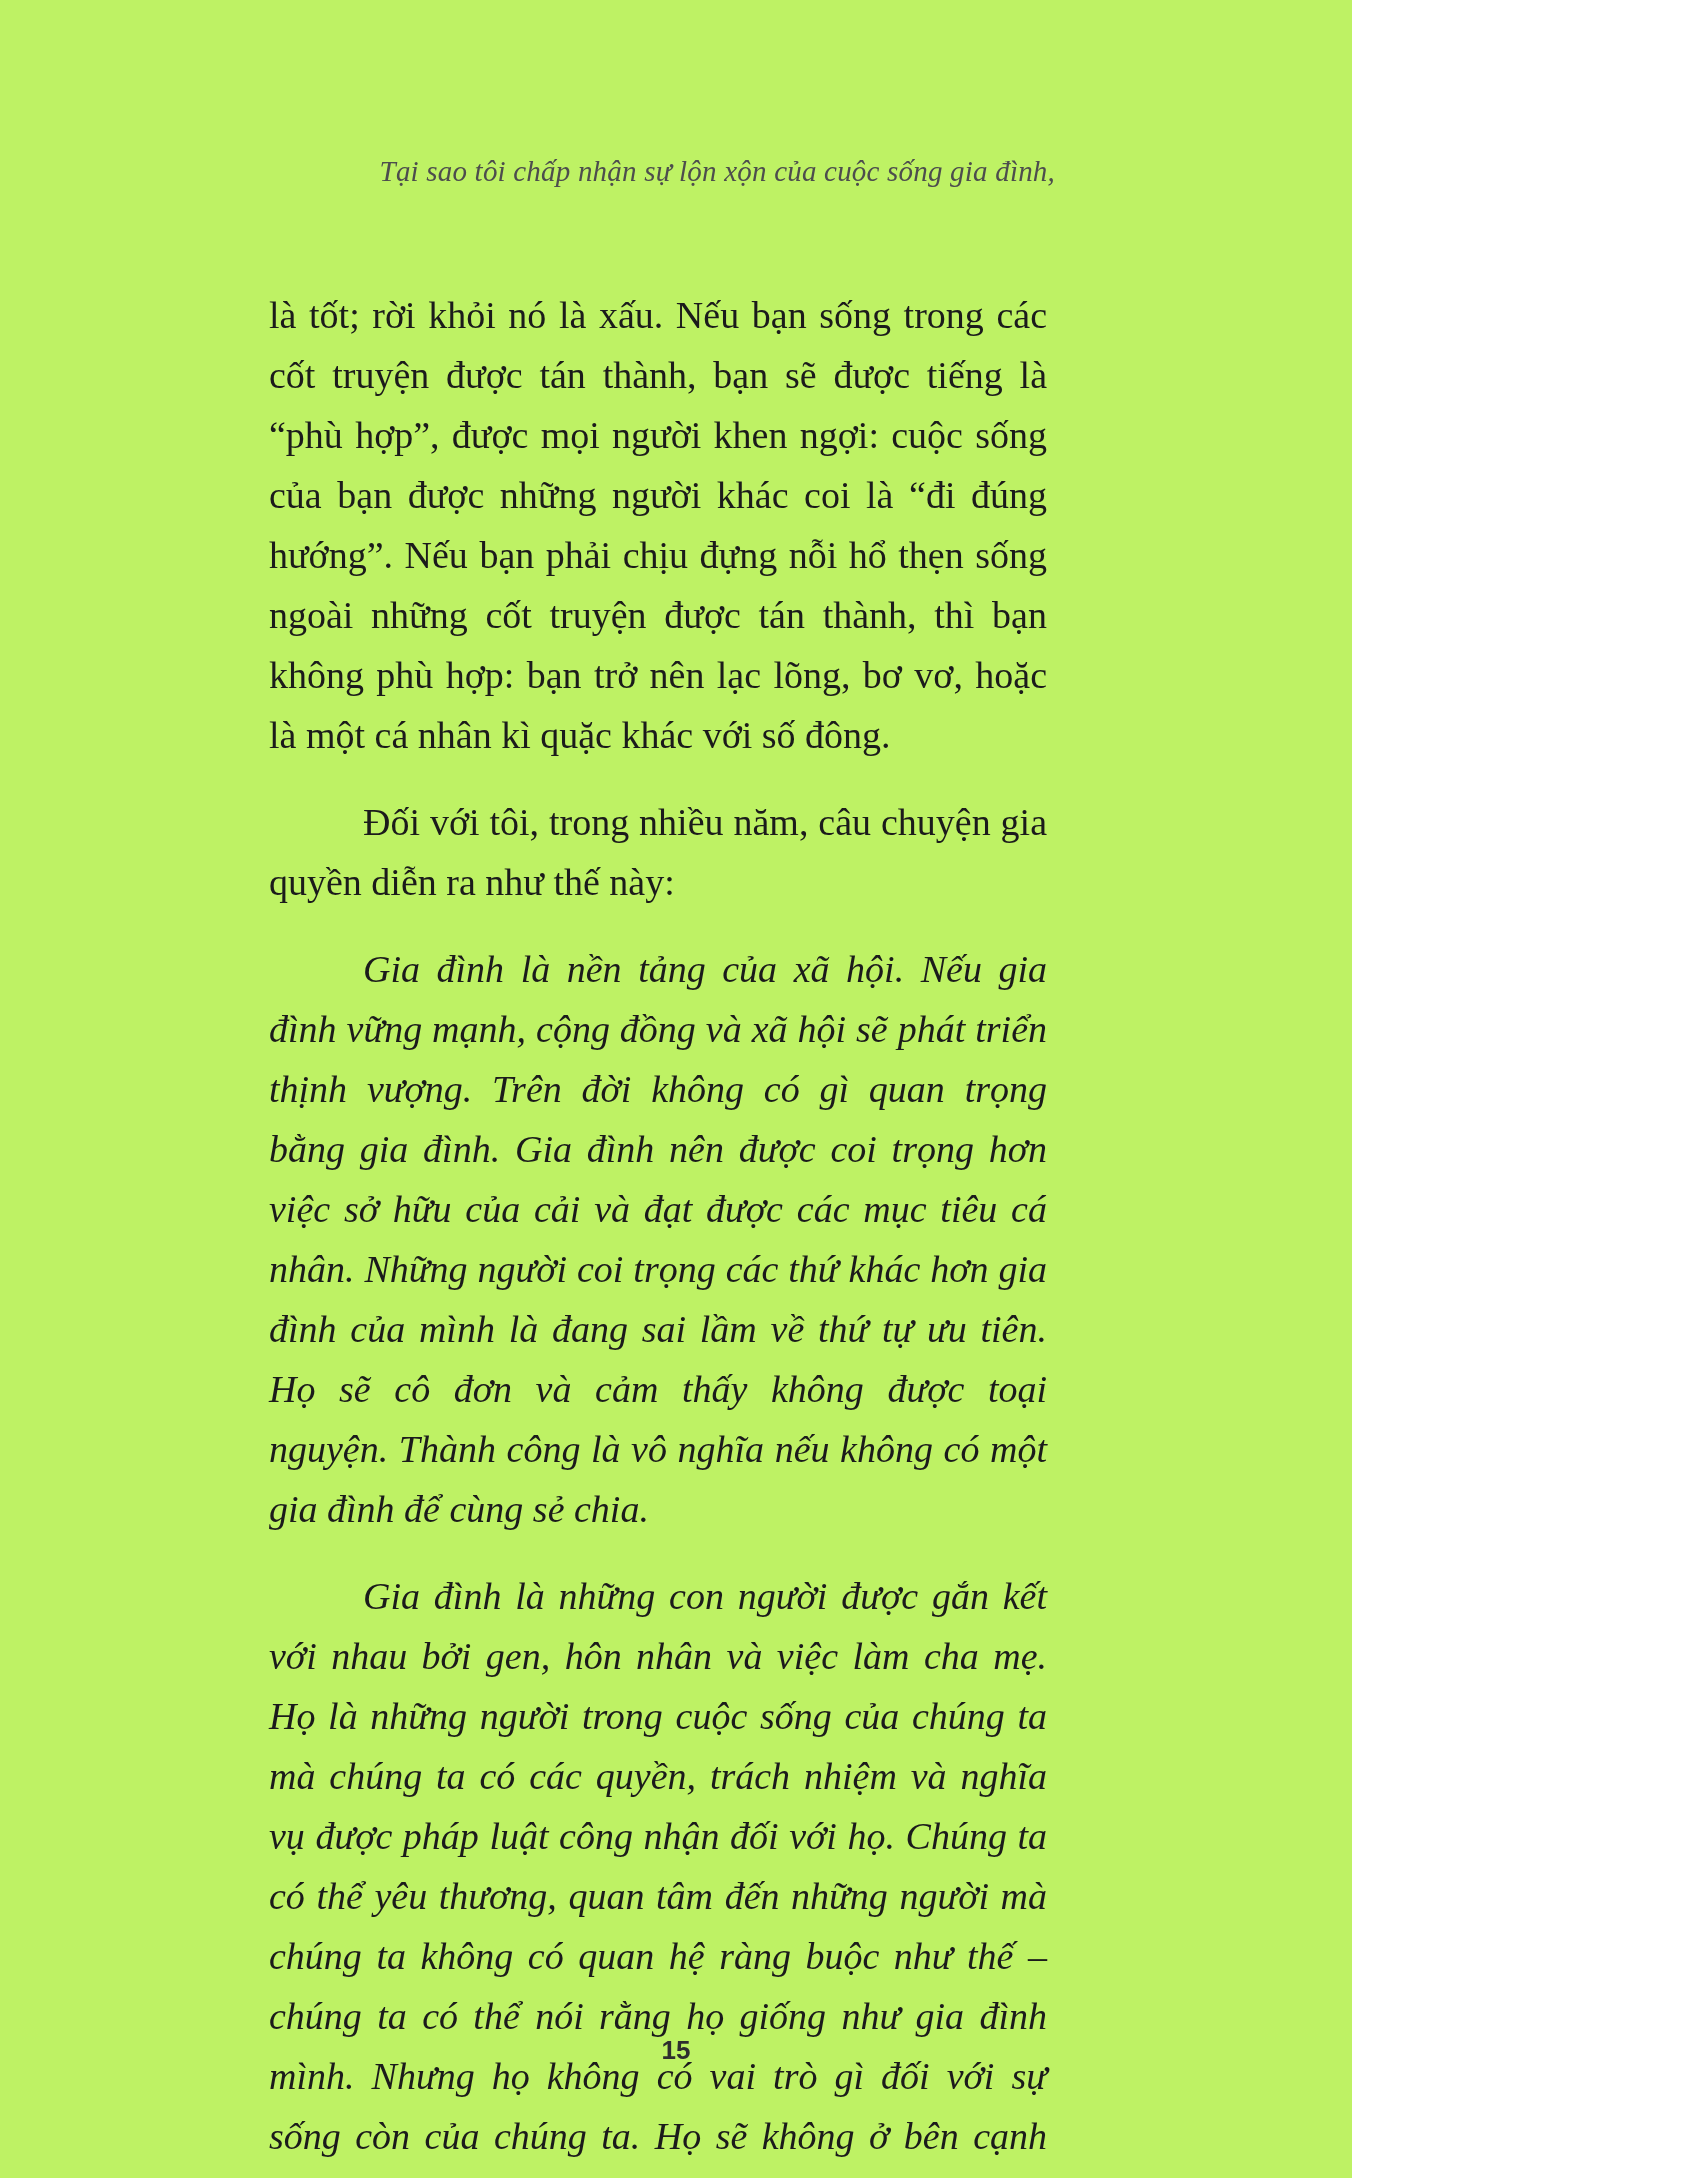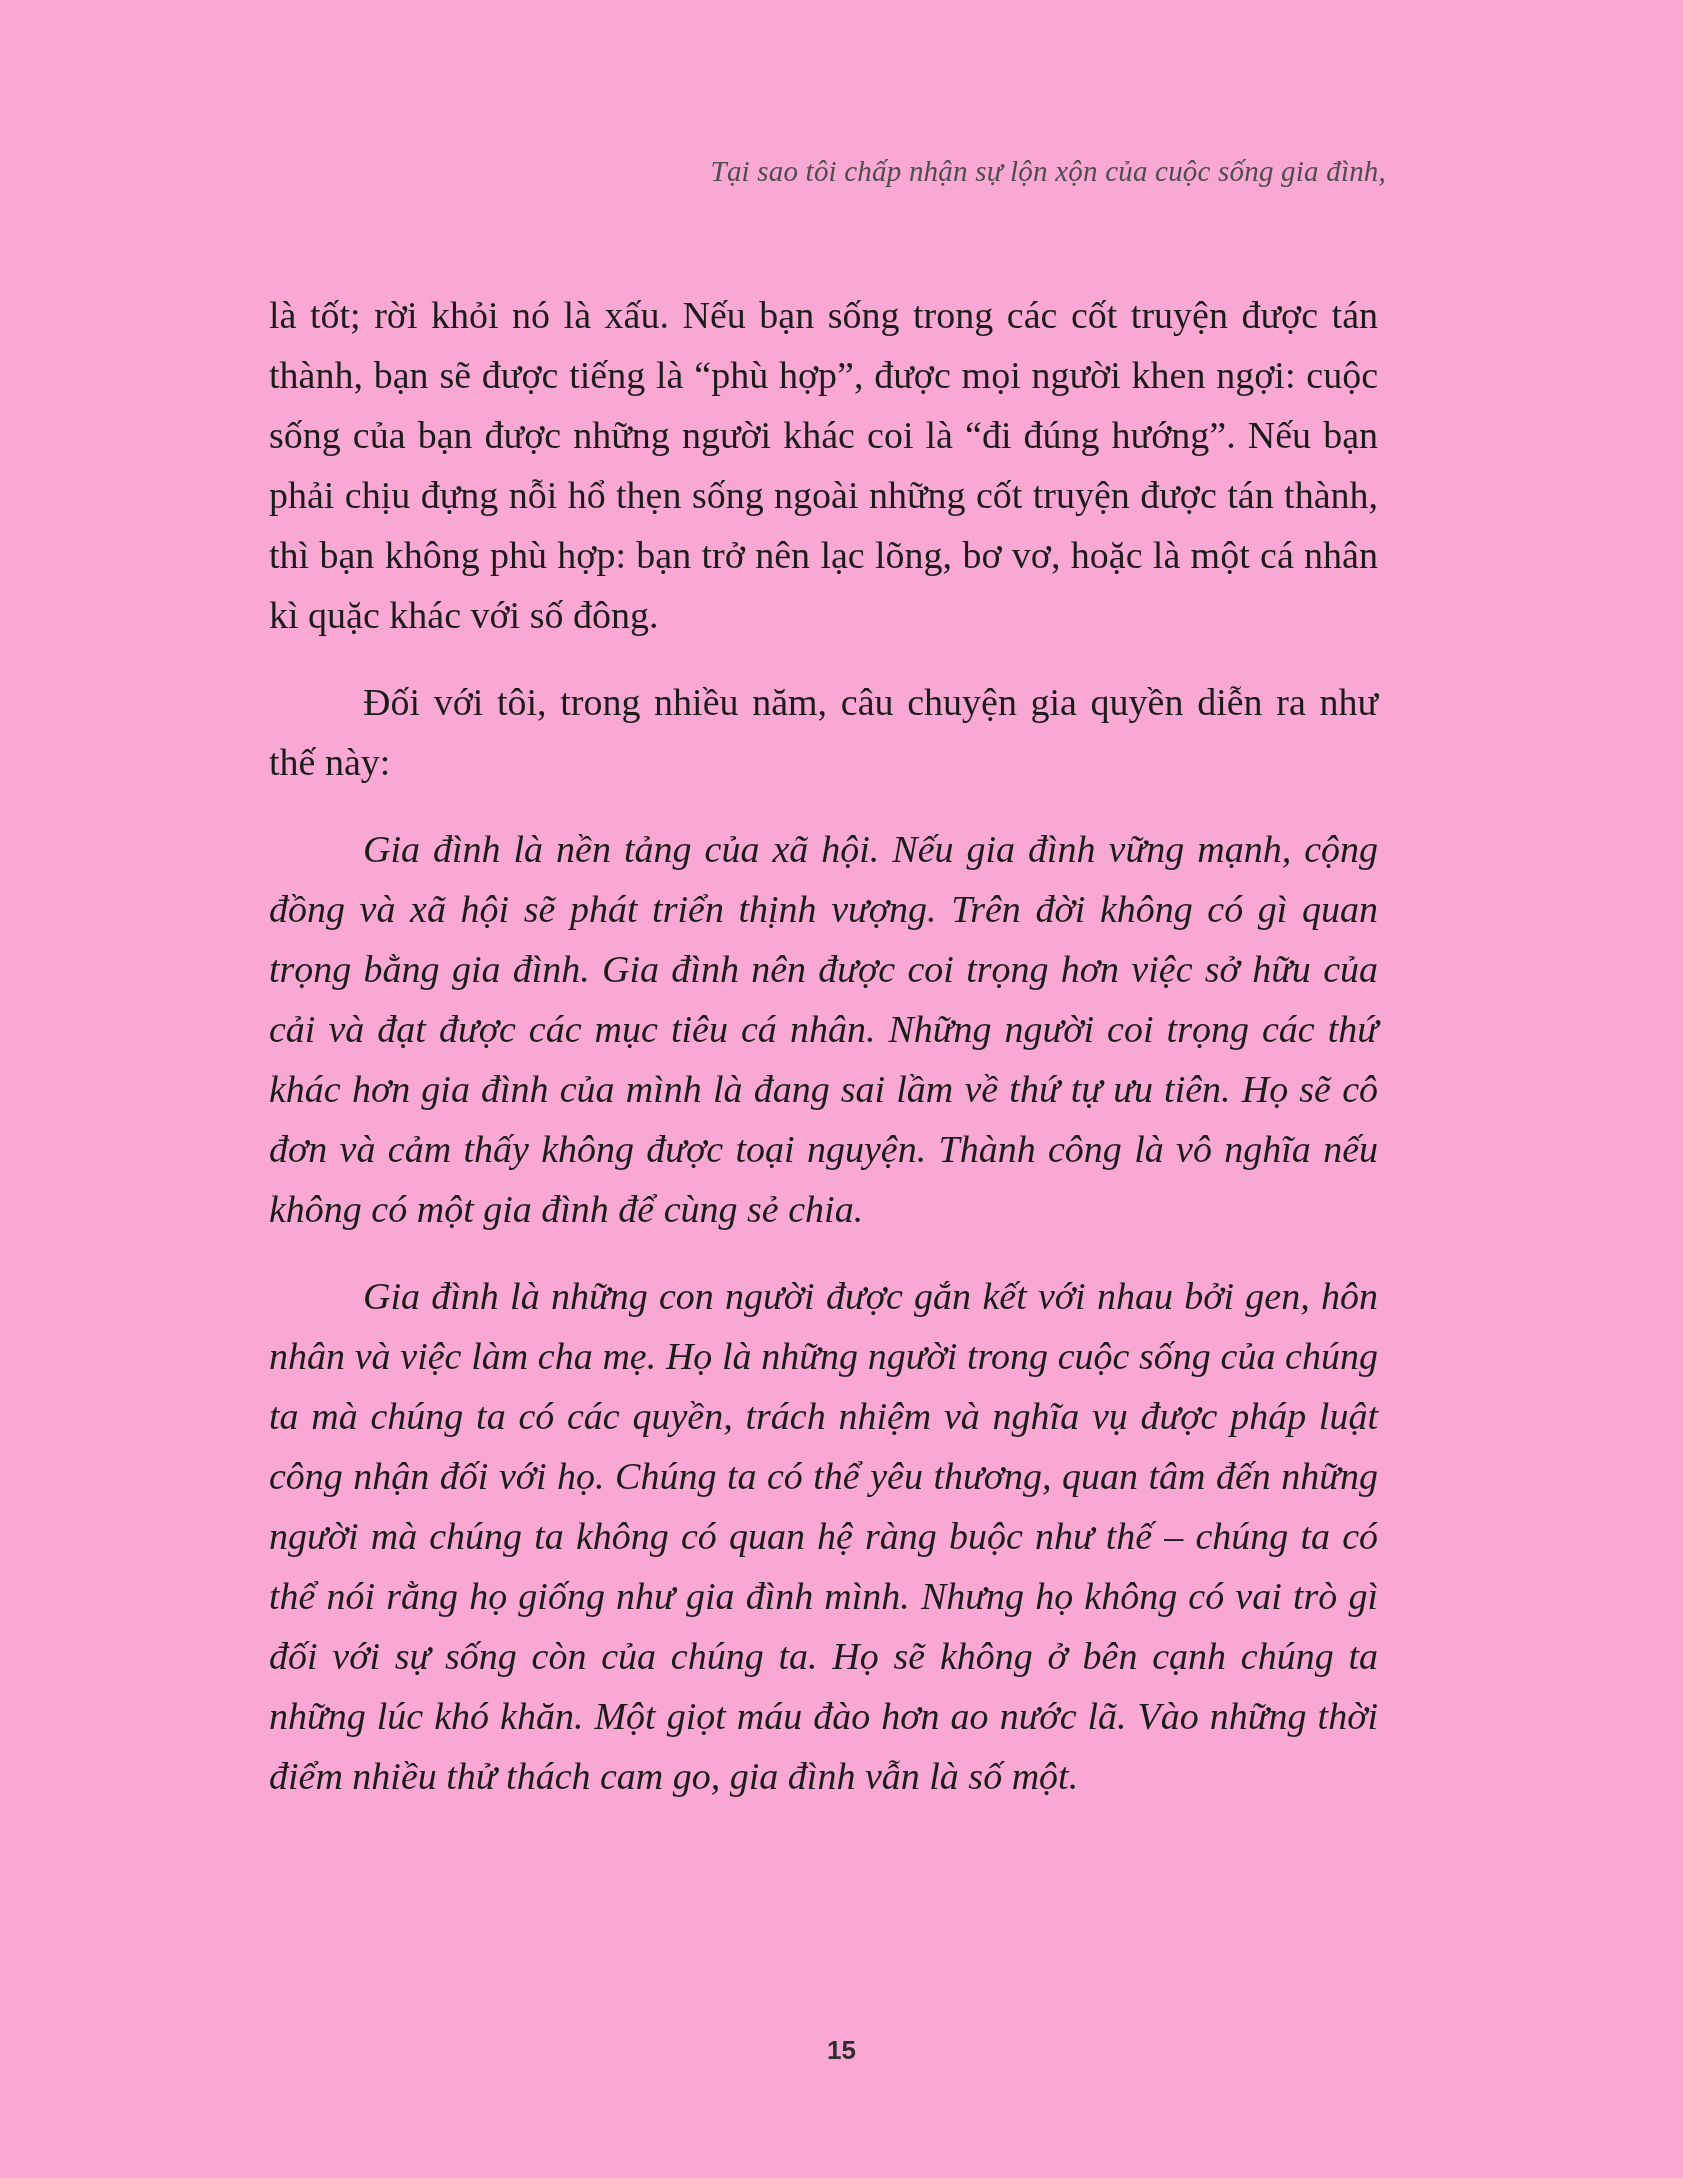--- a/index.html
+++ b/index.html
@@ -3,23 +3,23 @@
 <meta charset="utf-8">
 <style>
   * { box-sizing: border-box; }
   html, body {
     margin: 0;
     padding: 0;
     background: #ffffff;
   }
   .page {
     position: relative;
-    width: 1683px;
+    width: 1352px;
     height: 2178px;
-    background: #f9a8d4;
+    background: #bef264;
     font-family: "Liberation Serif", "DejaVu Serif", serif;
     color: #1b1b1b;
     overflow: hidden;
   }
   .running-head {
     position: absolute;
     top: 149px;
     left: 269px;
     right: 297px;
     text-align: right;

